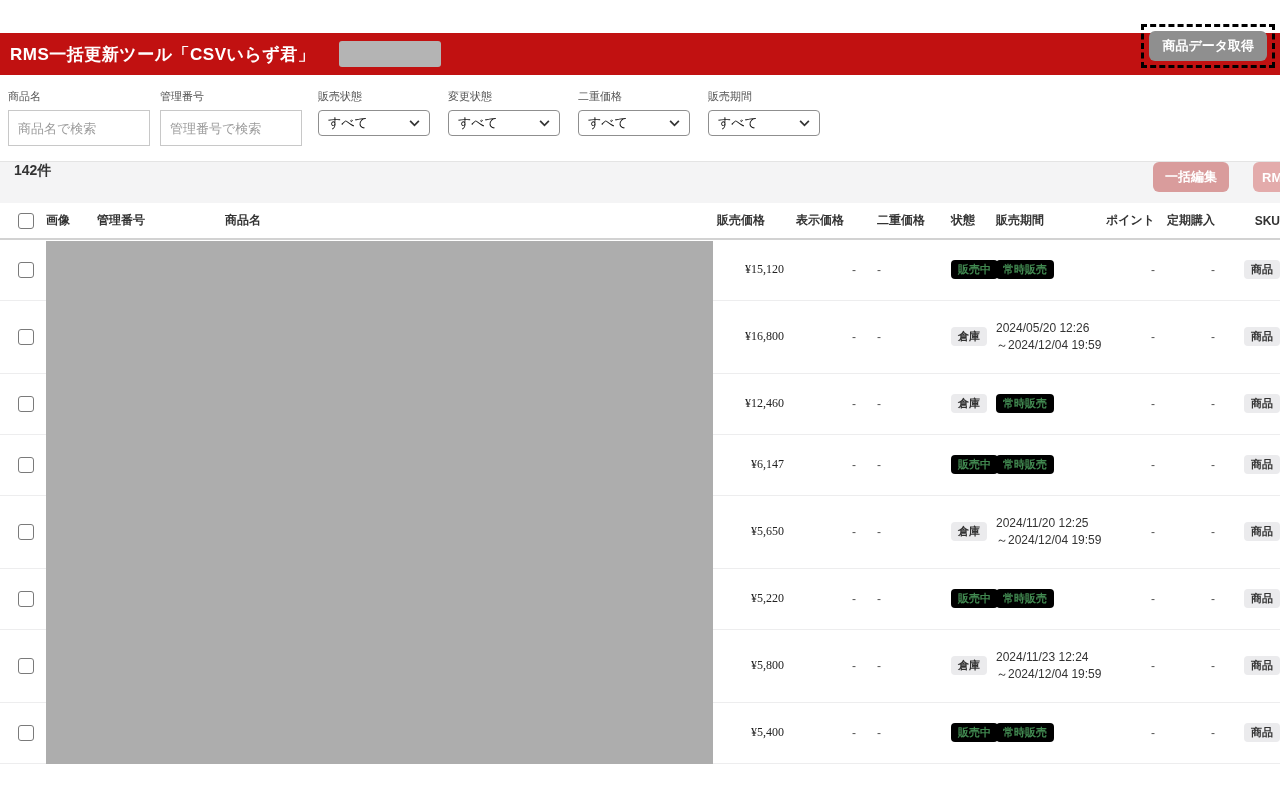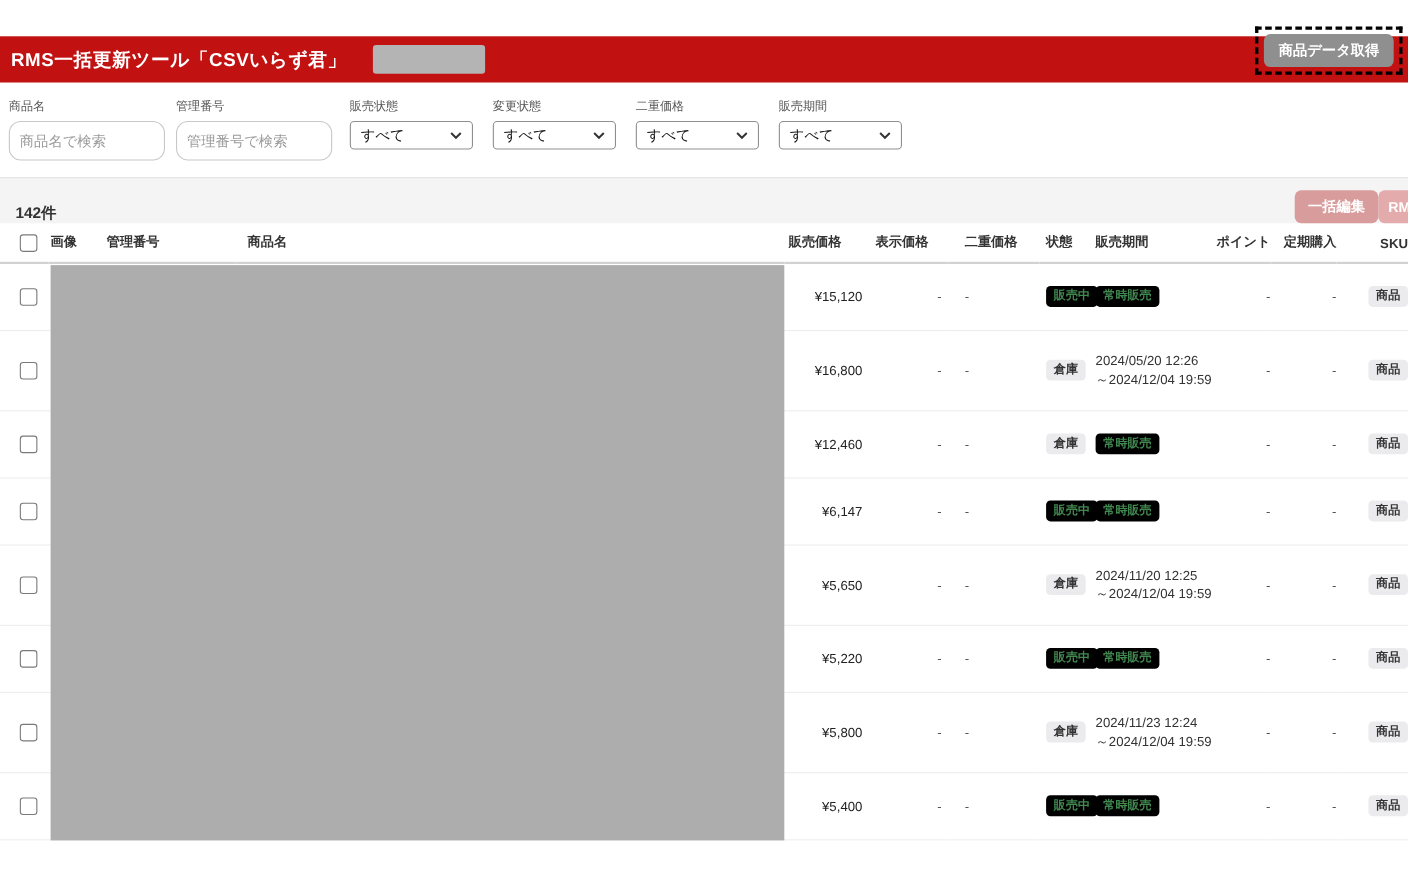--- a/index.html
+++ b/index.html
@@ -68,21 +68,21 @@
   .fg-mr18 { margin-right: 18px; }
   .filter-label {
     font-size: 11px;
     color: #555;
     margin-bottom: 6px;
     white-space: nowrap;
   }
   .filter-input {
     width: 142px; height: 36px;
     border: 1px solid #c8c8c8;
-    border-radius: 11px;
+    border-radius: 0;
     padding: 16px 9px;
     font-size: 13px;
     color: #333;
     font-family: inherit;
     outline: none;
   }
   .filter-input::placeholder { color: #9a9a9a; }
   .select {
     width: 112px; height: 26px;
     border: 1px solid #8f8f8f;
@@ -97,25 +97,25 @@
     cursor: pointer;
   }
   .chevron { display: inline-flex; }
 
   
   .toolbar {
     height: 42px;
     background: #f4f4f5;
     border-top: 1px solid #e4e4e4;
     display: flex;
-    align-items: flex-end;
+    align-items: flex-start;
     padding-left: 14px;
   }
   .count { font-size: 14px; font-weight: bold; color: #333; }
-  .toolbar-buttons { margin-left: auto; display: flex; gap: 0; }
+  .toolbar-buttons { margin-left: auto; display: flex; gap: 24px; }
   .btn-pink {
     height: 30px;
     border: none;
     border-radius: 6px;
     color: #fff;
     font-weight: bold;
     font-size: 13px;
     font-family: inherit;
     cursor: pointer;
   }
@@ -146,21 +146,21 @@
   .row-tall { height: 73px; }
   td { vertical-align: middle; font-size: 12px; color: #333; padding: 0; }
 
   .col-check { padding-left: 18px; }
   th.col-img { padding-left: 2px; }
   th.col-mgmt { padding-left: 7px; }
   th.col-name { padding-left: 10px; }
   th.col-price { padding-left: 4px; }
   td.col-price {
     text-align: right; padding-right: 6px;
-    font-family: Liberation Sans, sans-serif;
+    font-family: Liberation Serif, serif;
     font-size: 12px; color: #222;
   }
   th.col-disp { padding-left: 6px; }
   td.col-disp { text-align: right; padding-right: 6px; color: #555; }
   .col-dbl { padding-left: 15px; text-align: left; color: #555; }
   th.col-dbl { color: #333; }
   .col-status { padding-left: 6px; }
   .col-period { padding-left: 6px; }
   td.col-period div { font-size: 12px; line-height: 17px; color: #333; white-space: nowrap; }
   .col-points, .col-sub, .col-sku { text-align: right; }

